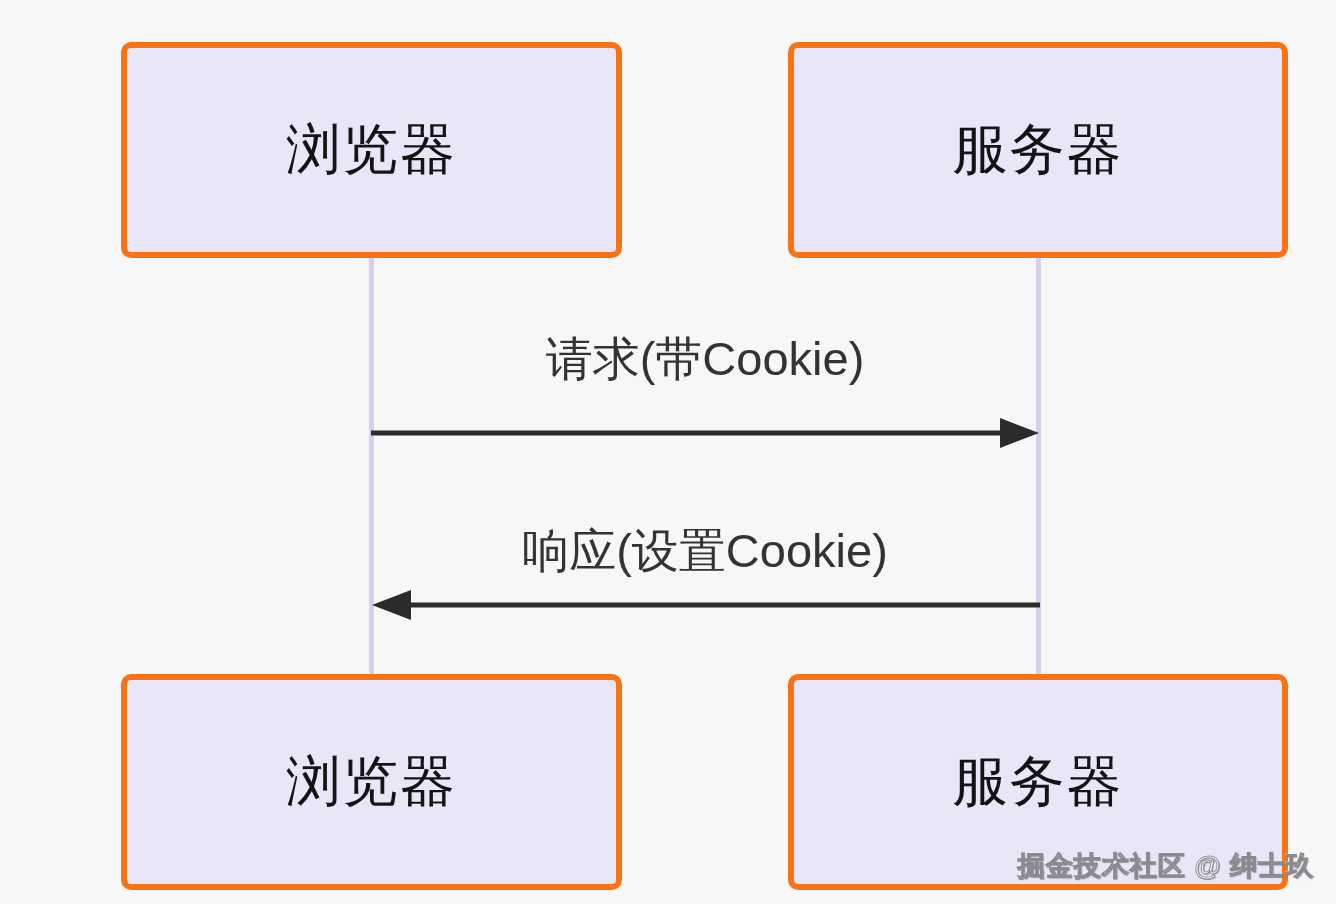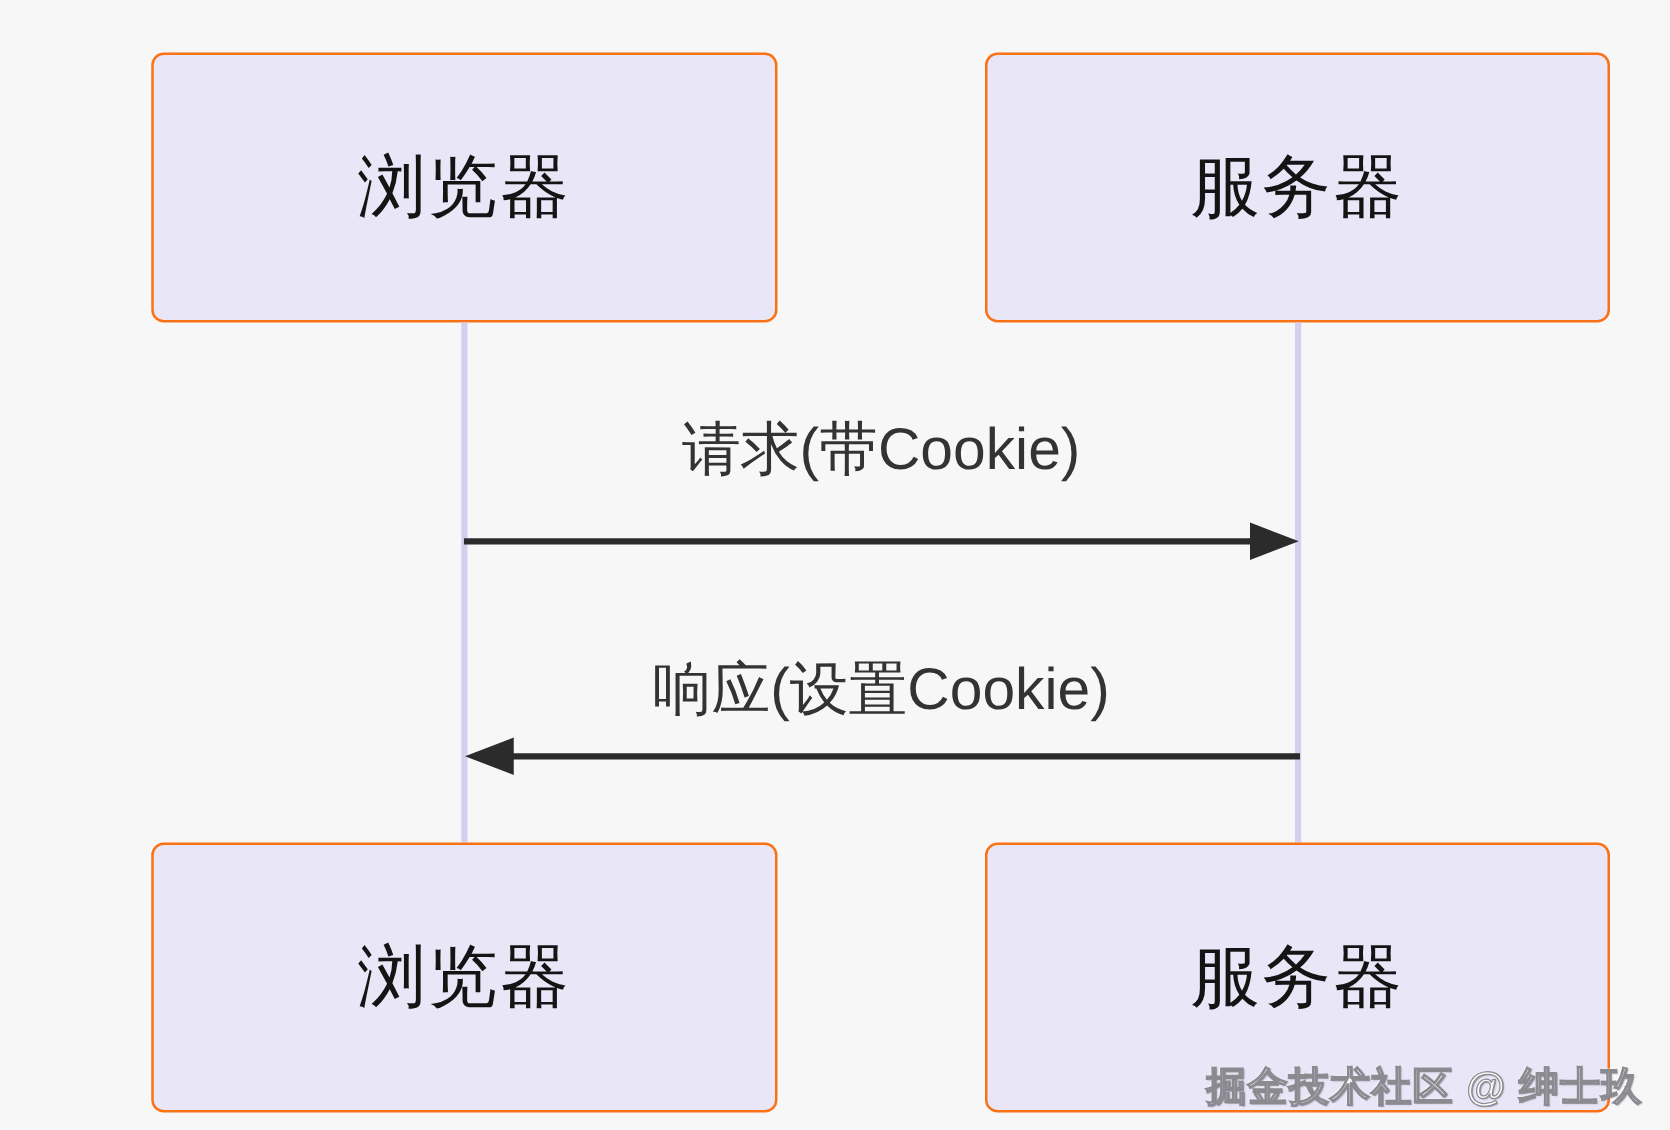--- a/index.html
+++ b/index.html
@@ -11,21 +11,21 @@
     position: relative;
     width: 1336px;
     height: 904px;
     background: #f7f7f8;
     overflow: hidden;
   }
   .actor-box {
     position: absolute;
     box-sizing: border-box;
     background: #e9e6f8;
-    border: 2px solid #f97316;
+    border: 6px solid #f97316;
     border-radius: 10px;
     display: flex;
     align-items: center;
     justify-content: center;
   }
   .actor-box .actor-label {
     font-size: 55px;
     color: #141414;
     letter-spacing: 2px;
   }
@@ -57,21 +57,21 @@
     display: block;
   }
   .arrow-request  { left: 371px; top: 414px; }
   .arrow-response { left: 372px; top: 586px; }
   .arrow-shaft { stroke: #2b2b2b; stroke-width: 5; }
   .arrow-head  { fill: #2b2b2b; }
   .watermark {
     position: absolute;
     right: 22px;
     top: 848px;
-    font-size: 32px;
+    font-size: 27px;
     font-weight: bold;
     color: rgba(255,255,255,0.92);
     -webkit-text-stroke: 1px #8a8a90;
     text-shadow: 1px 1px 1px rgba(90,90,95,0.55), -1px -1px 1px rgba(255,255,255,0.6);
     letter-spacing: 1px;
     white-space: nowrap;
   }
 </style>
 </head>
 <body>

